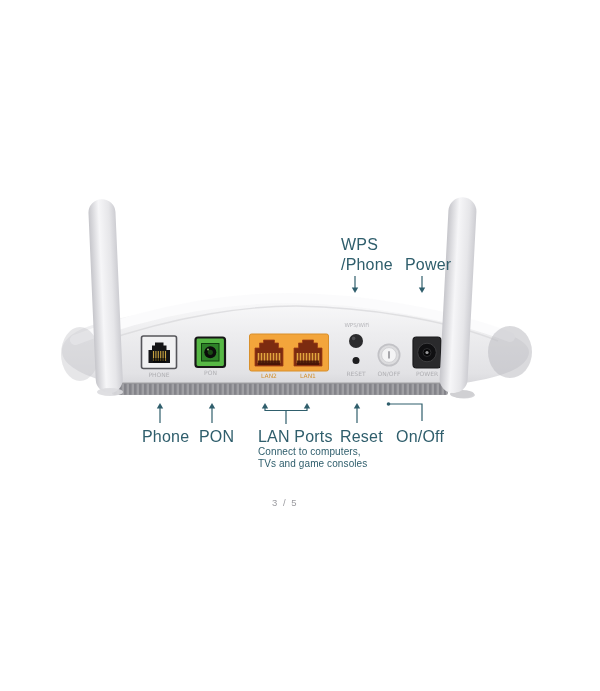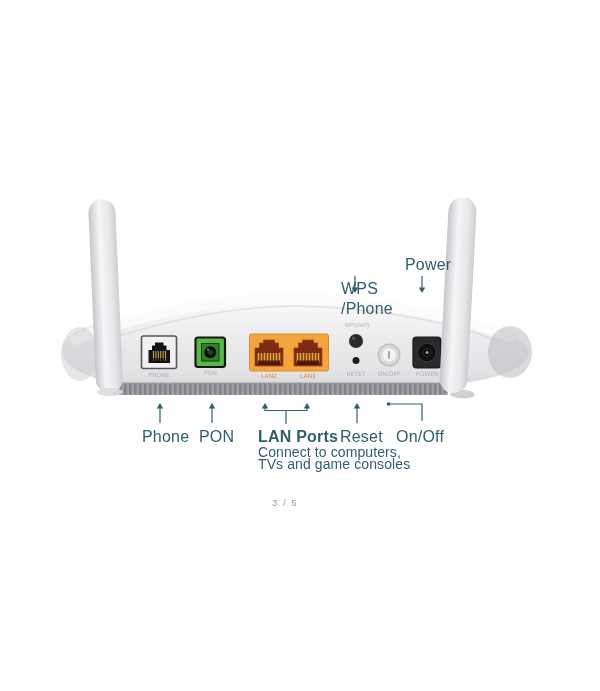--- a/index.html
+++ b/index.html
@@ -6,21 +6,21 @@
   .stage{
     position:relative;width:600px;height:691px;background:#ffffff;overflow:hidden;
     font-family:"Liberation Sans", sans-serif;
   }
   .devsvg{position:absolute;left:0;top:0;width:600px;height:691px;}
   .lbl{
     position:absolute;color:#2f5e6c;font-size:16px;line-height:20px;
     letter-spacing:.2px;white-space:nowrap;
   }
   .caption{
-    position:absolute;color:#2f5e6c;font-size:14px;line-height:12px;
+    position:absolute;color:#2f5e6c;font-size:10px;line-height:12px;
     letter-spacing:.1px;white-space:nowrap;
   }
   .pager{
     position:absolute;color:#9b9ba0;font-size:9.5px;letter-spacing:1.5px;white-space:nowrap;
   }
 </style>
 </head>
 <body>
 
 <div class="stage">
@@ -166,29 +166,29 @@
         <line x1="357" y1="407" x2="357" y2="423"></line>
         <path d="M357 403 L353.8 408.4 L360.2 408.4 Z" fill="#2f5e6c" stroke="none"></path>
       </g>
       <g>
         <circle cx="388.5" cy="404" r="1.8" fill="#2f5e6c" stroke="none"></circle>
         <path d="M388.5 404 L422 404 L422 421"></path>
       </g>
     </g>
   </svg>
 
-  <div class="lbl" style="left:341px;top:235px;margin-top:44px;">
+  <div class="lbl" style="left:341px;top:235px;">
     <div>WPS</div>
     <div>/Phone</div>
   </div>
   <div class="lbl" style="left:405px;top:255px;">Power</div>
 
   <div class="lbl" style="left:142px;top:427px;">Phone</div>
   <div class="lbl" style="left:199px;top:427px;">PON</div>
-  <div class="lbl" style="left:258px;top:427px;font-weight:bold;">LAN Ports</div>
+  <div class="lbl" style="left:258px;top:427px;">LAN Ports</div>
   <div class="lbl" style="left:340px;top:427px;">Reset</div>
   <div class="lbl" style="left:396px;top:427px;">On/Off</div>
 
   <div class="caption" style="left:258px;top:446px;">
     <div>Connect to computers,</div>
     <div>TVs and game consoles</div>
   </div>
 
   <div class="pager" style="left:272px;top:497px;">3 / 5</div>
 

